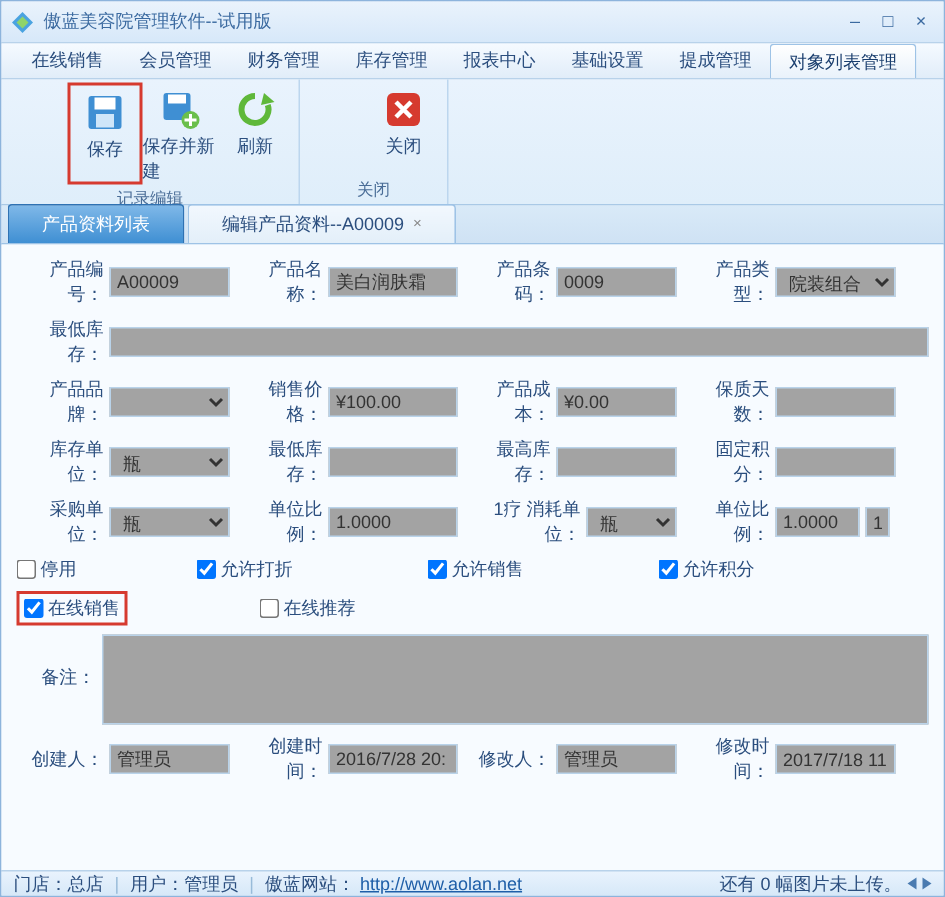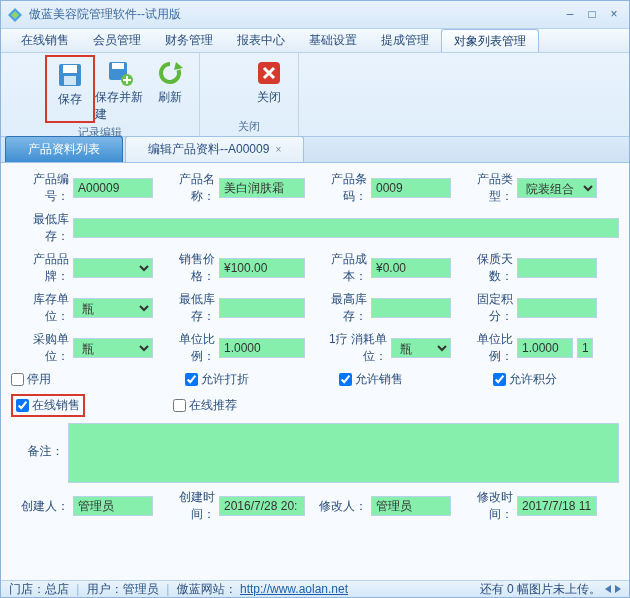--- a/index.html
+++ b/index.html
@@ -25,21 +25,21 @@
 .ribbon-grouplabel { text-align: center; color: #4a6d97; font-size: 11px; padding: 2px 0; }
 
 .tabbar { height: 26px; background: linear-gradient(#d9eaf8,#cfe2f4); display: flex; align-items: flex-end; padding-left: 4px; border-bottom: 1px solid #9ec3e6; }
 .tab { padding: 4px 22px; background: linear-gradient(#f2f8fe,#e3eff9); border: 1px solid #9ec3e6; border-bottom: none; border-radius: 3px 3px 0 0; margin-right: 2px; color: #2b4e7e; cursor: pointer; display: flex; align-items: center; gap: 6px; }
 .tab.active { background: linear-gradient(#7fb8e8,#3f8fd3); color: #fff; border-color: #2f72b3; }
 .tab .x { font-size: 10px; color: #888; }
 
 .form { flex: 1; background: #f7fbff; padding: 8px 10px; overflow: auto; }
 .row { display: flex; align-items: center; margin-bottom: 6px; gap: 4px; }
 .lbl { width: 58px; text-align: right; color: #2b4e7e; }
-input[type=text], select, textarea { border: 1px solid #b9d3ea; background: #86efac; padding: 2px 4px; height: 20px; color: #333; }
+input[type=text], select, textarea { border: 1px solid #b9d3ea; background: #a3a3a3; padding: 2px 4px; height: 20px; color: #333; }
 select { height: 20px; }
 .w80 { width: 80px; } .w90 { width: 86px; } .wfull { flex: 1; }
 .chk { display: flex; align-items: center; gap: 3px; color: #2b4e7e; }
 .chk.highlight { border: 2px solid #d63a2f; padding: 1px 3px; }
 textarea { height: 60px; width: 100%; resize: none; }
 
 .statusbar { height: 17px; background: linear-gradient(#e9f3fd,#d6e8f8); border-top: 1px solid #b8d2ea; display: flex; align-items: center; padding: 0 8px; color: #2b4e7e; justify-content: space-between; }
 .statusbar a { color: #1f5fa8; text-decoration: underline; }
 .status-right { display: flex; align-items: center; gap: 4px; }
 .arrow { width: 0; height: 0; border-top: 4px solid transparent; border-bottom: 4px solid transparent; cursor: pointer; }
@@ -64,20 +64,21 @@
     <span class="title">傲蓝美容院管理软件--试用版</span>
     <span class="winbtn">–</span>
     <span class="winbtn">□</span>
     <span class="winbtn">×</span>
   </div>
 
   <div class="menubar">
     <div class="menuitem">在线销售</div>
     <div class="menuitem">会员管理</div>
     <div class="menuitem">财务管理</div>
+    <div class="menuitem">库存管理</div>
     <div class="menuitem">报表中心</div>
     <div class="menuitem">基础设置</div>
     <div class="menuitem">提成管理</div>
     <div class="menuitem active">对象列表管理</div>
   </div>
 
   <div class="ribbon">
     <div class="ribbon-group">
       <div class="ribbon-row">
         <div class="ribbon-btn highlight">
@@ -189,21 +190,21 @@
       <span class="lbl">单位比例：</span>
       <input type="text" style="width: 56px;" value="1.0000">
       <input type="text" style="width: 16px;" value="1">
     </div>
 
     <div class="row" style="gap:28px;">
       <label class="chk">
           <input type="checkbox" style="">
           <span>停用</span>
         </label>
-      <label class="chk" style="margin-left:106px">
+      <label class="chk" style="margin-left:52px">
           <input type="checkbox" checked="" style="">
           <span>允许打折</span>
         </label>
       <label class="chk" style="margin-left:62px">
           <input type="checkbox" checked="" style="">
           <span>允许销售</span>
         </label>
       <label class="chk" style="margin-left:62px">
           <input type="checkbox" checked="" style="">
           <span>允许积分</span>

